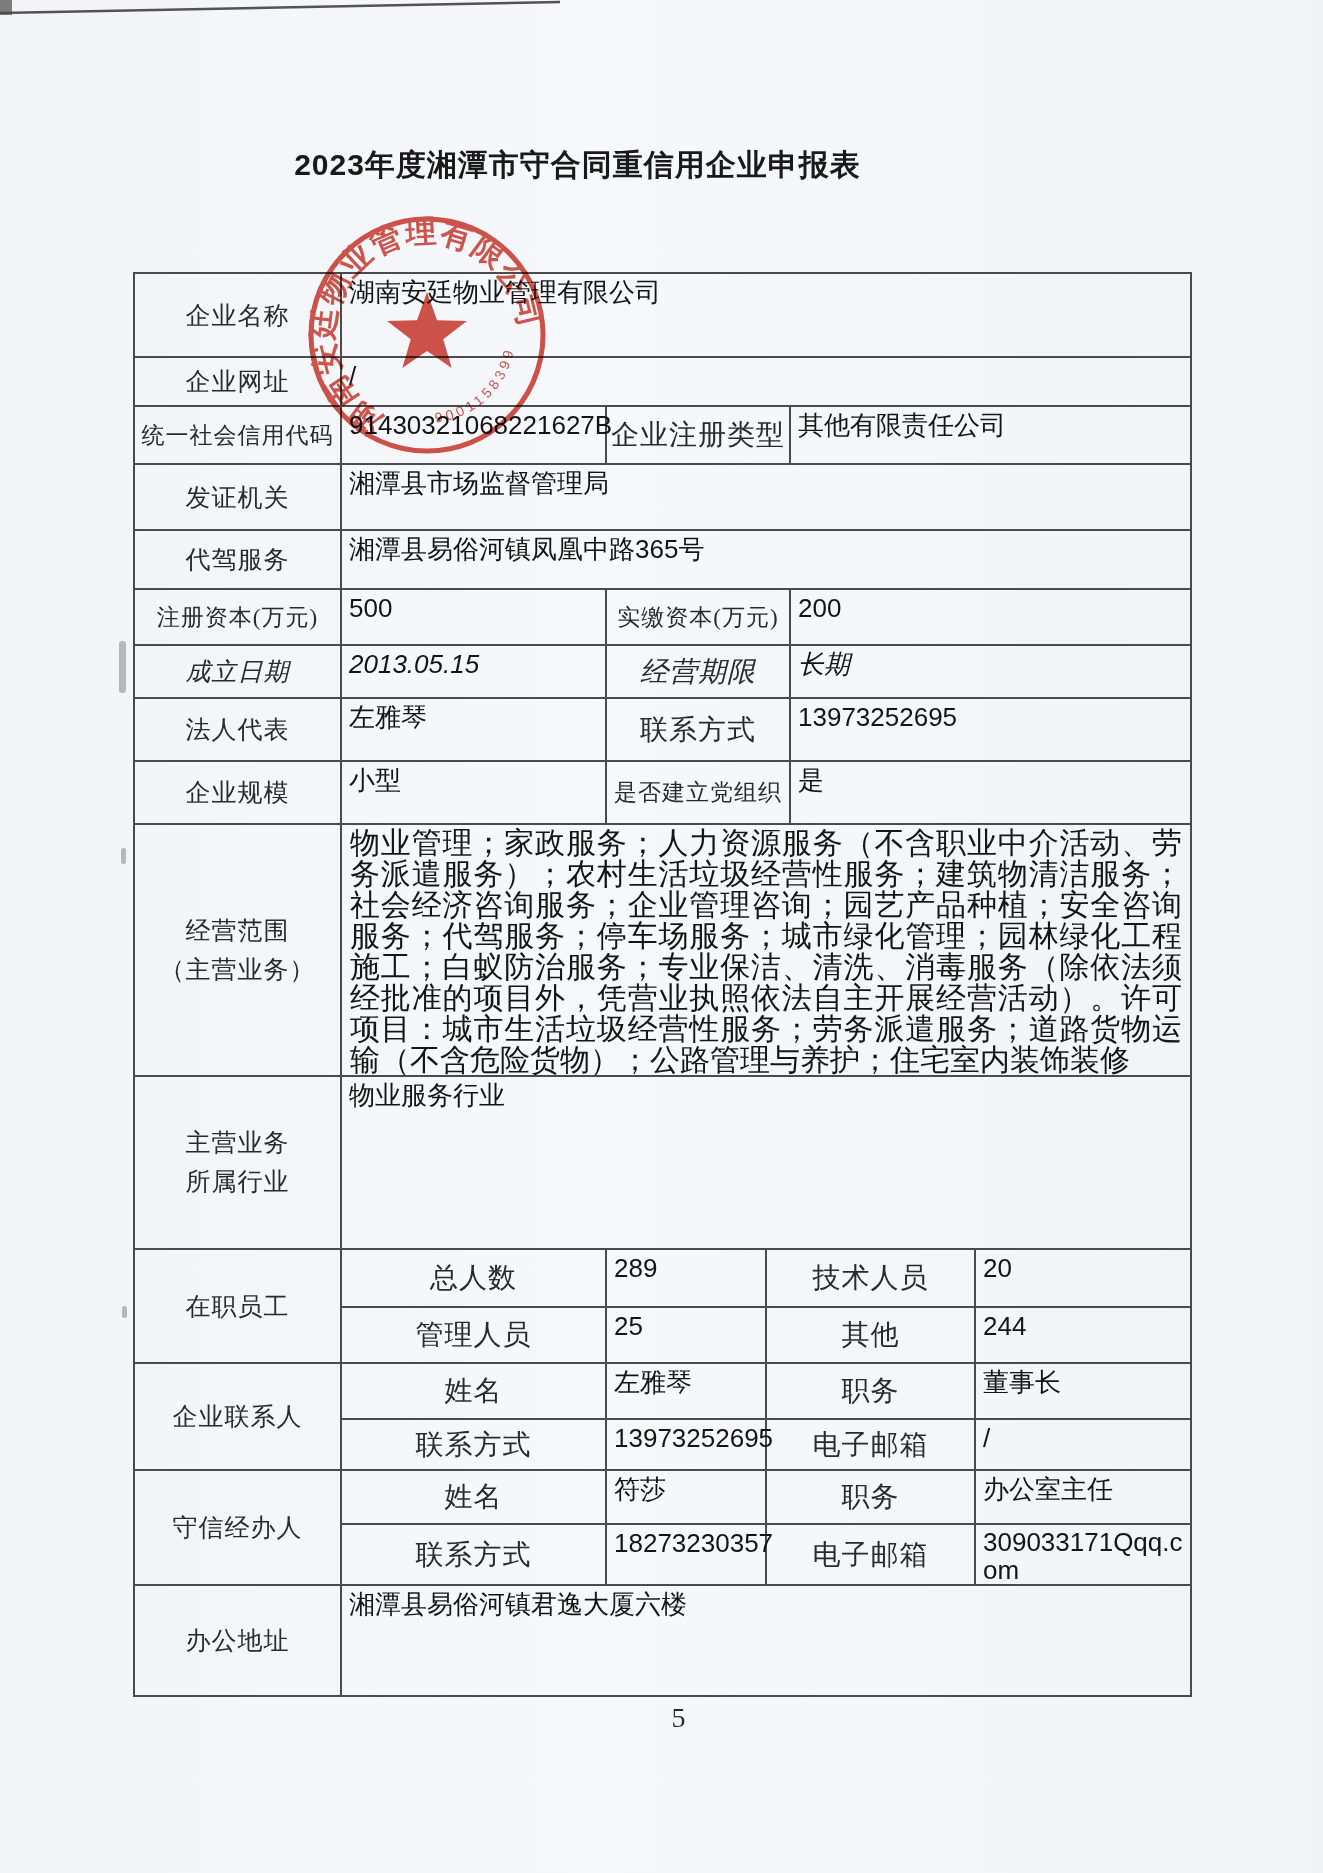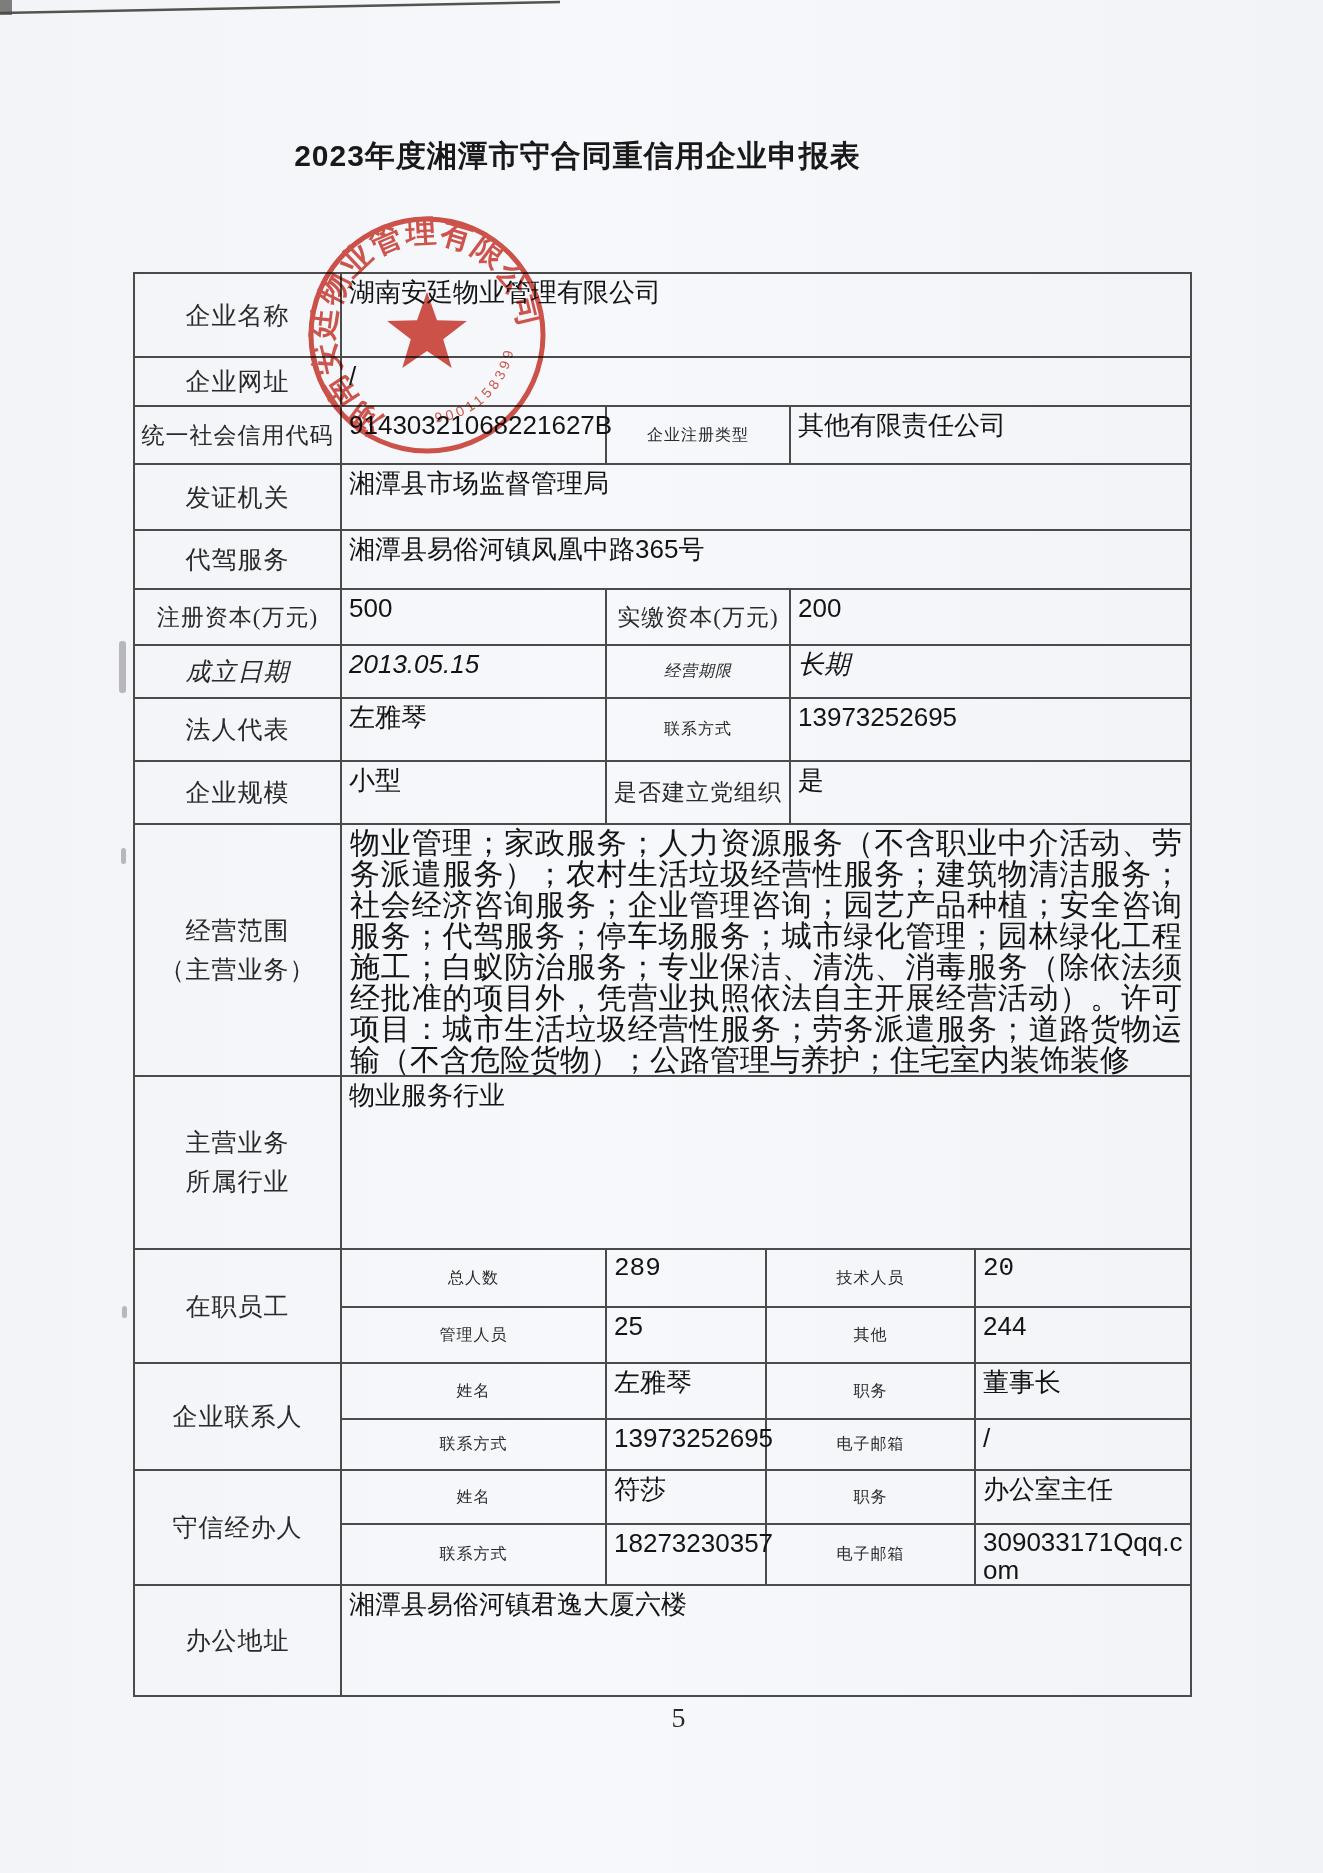--- a/index.html
+++ b/index.html
@@ -3,38 +3,38 @@
 <meta charset="utf-8">
 <style>
   html,body { margin:0; padding:0; }
   .page {
     position:relative; width:1323px; height:1873px;
     background: linear-gradient(90deg,#f3f4f8 0%, #f7f8fb 45%, #f2f3f7 100%);
     font-family:"Liberation Serif", serif;
     color:#222; overflow:hidden;
   }
   .doc-title {
-    position:absolute; top:136px; left:0; width:1323px;
+    position:absolute; top:145px; left:0; width:1323px;
     box-sizing:border-box; padding-right:168px;
     text-align:center;
     font-family:"Liberation Sans", sans-serif;
     font-weight:bold; font-size:30px; letter-spacing:1px; color:#191919;
   }
   table.form {
     position:absolute; left:133px; top:272px; width:1057px;
     border-collapse:collapse; table-layout:fixed;
   }
   table.form td { border:2px solid #4b4b4b; overflow:visible; }
   td.lbl {
     text-align:center; vertical-align:middle;
     font-size:25px; color:#2a2a2a; letter-spacing:1px;
   }
   td.lbl .ln { display:block; line-height:30px; }
   td.lbl .ln + .ln { margin-top:9px; }
-  td.lbl2 { text-align:center; vertical-align:middle; font-size:16px; color:#2a2a2a; letter-spacing:1px; }
+  td.lbl2 { text-align:center; vertical-align:middle; font-size:28px; color:#2a2a2a; letter-spacing:1px; }
   td.val {
     vertical-align:top; text-align:left;
     font-family:"Liberation Sans", serif;
     font-size:26px; color:#141414; padding:3px 2px 0 7px;
     white-space:nowrap; line-height:30px;
   }
   td.scope {
     vertical-align:top; text-align:justify; white-space:normal;
     font-size:30px; line-height:31px; padding:2px 8px 0 8px;
     letter-spacing:0px; color:#151515; font-family:"Liberation Sans", serif;
@@ -44,21 +44,21 @@
   tr.r2  td { height:44px; }
   tr.r3  td { height:53px; }
   tr.r4  td { height:61px;margin-top:12px; }
   tr.r5  td { height:54px; }
   tr.r6  td { height:51px; }
   tr.r7  td { height:48px;font-style:italic; }
   tr.r8  td { height:58px; }
   tr.r9  td { height:58px; }
   tr.r10 td { height:185px; }
   tr.r11 td { height:168px; }
-  tr.r12 td { height:53px;font-family:Liberation Mono, monospace; }
+  tr.r12 td { height:53px; }
   tr.r13 td { height:51px; }
   tr.r14 td { height:51px; }
   tr.r15 td { height:46px; }
   tr.r16 td { height:49px; }
   tr.r17 td { height:53px; }
   tr.r18 td { height:106px; }
   .stamp {
     position:absolute; left:297px; top:205px; width:260px; height:260px;
     mix-blend-mode:multiply; opacity:.9; z-index:5;
   }

